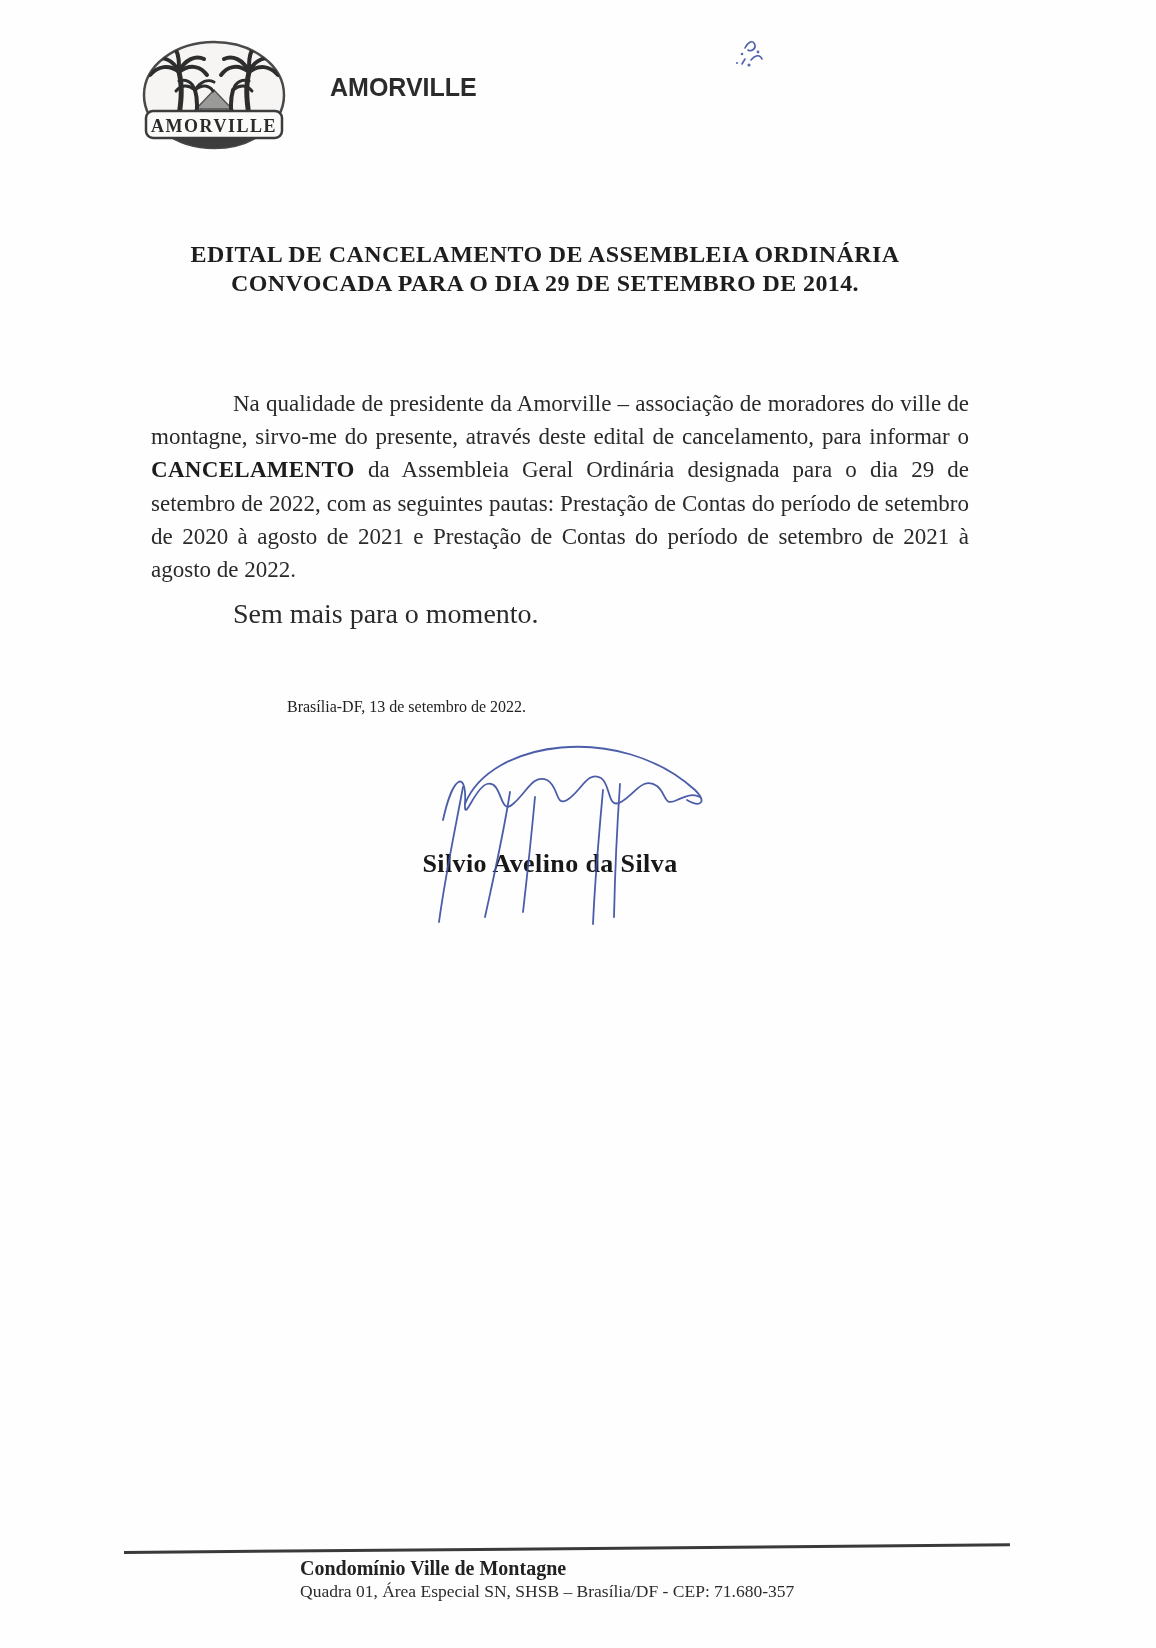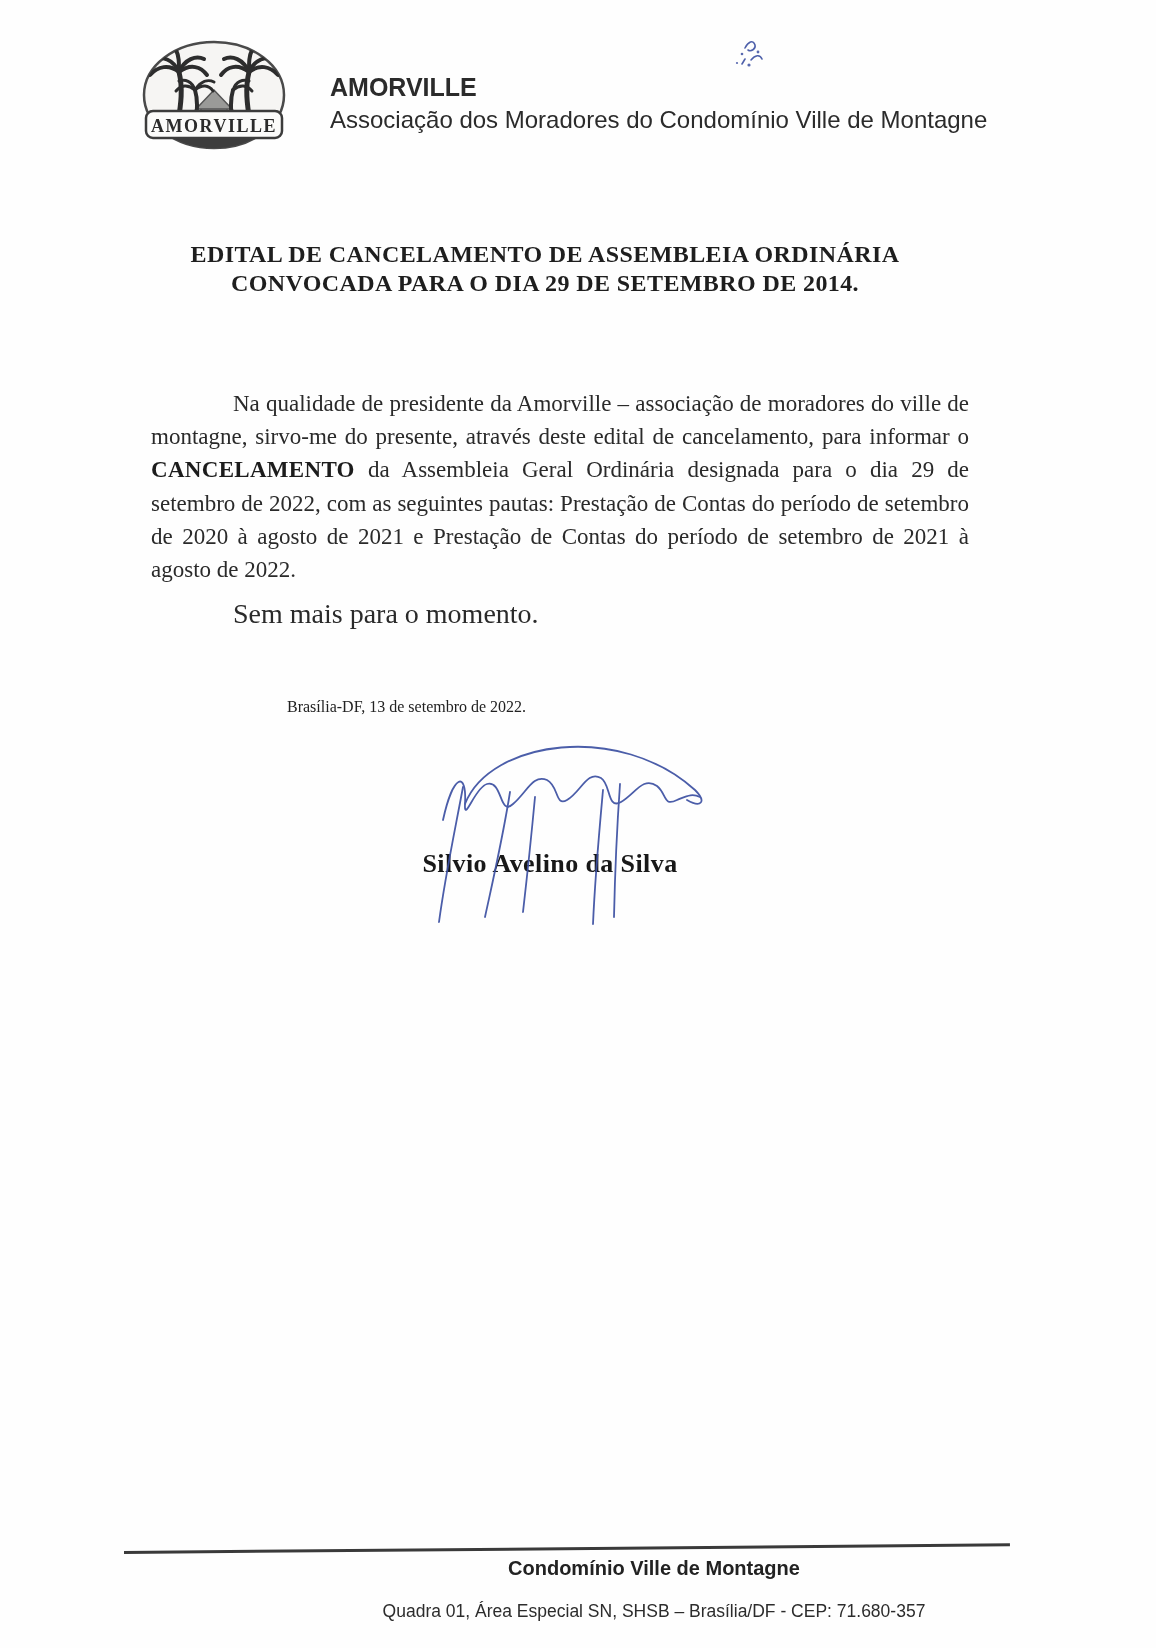--- a/index.html
+++ b/index.html
@@ -42,25 +42,25 @@
     position:absolute;left:85px;top:896px;width:930px;text-align:center;
     font-size:27px;font-weight:bold;color:#181818;z-index:2;letter-spacing:0.4px;
   }
   .sig-ink{position:absolute;left:415px;top:712px;width:310px;height:225px;z-index:3;}
   
   .footer-rule{
     position:absolute;left:124px;top:1551px;width:886px;height:2.5px;
     background:#3a3a3a;transform:rotate(-0.5deg);transform-origin:left center;
   }
   .footer-text{
-    position:absolute;left:300px;top:1556px;width:708px;text-align:center;
-    font-family:Liberation Sans, sans-serif;color:#222;
+    position:absolute;left:300px;top:1556px;width:708px;text-align:left;
+    font-family:Liberation Serif, serif;color:#222;
   }
   .footer-org{font-size:20px;font-weight:bold;line-height:24px;}
-  .footer-line{font-size:17.5px;line-height:22px;margin-top:20px;color:#2c2c2c;}
+  .footer-line{font-size:17.5px;line-height:22px;margin-top:0;color:#2c2c2c;}
 </style>
 </head>
 <body>
 
 <div class="page">
 
   <svg class="logo" viewBox="0 0 148 120" aria-hidden="true">
     <defs>
       <clipPath id="logoClip">
           <ellipse cx="74" cy="57" rx="70" ry="53"></ellipse>
@@ -114,21 +114,20 @@
         <path d="M12 86 l2 -7 M17 86 l1 -6 M22 86 l2 -7 M128 86 l-2 -7 M133 86 l-1 -6 M124 86 l-2 -6"></path>
       </g>
     </g>
 
     <rect x="6" y="73" width="136" height="27" rx="7" fill="#fbfbfa" stroke="#3c3c3c" stroke-width="2.5"></rect>
     <text x="74" y="94" text-anchor="middle" font-family="Liberation Serif, serif" font-size="18" font-weight="bold" letter-spacing="1.5" fill="#2b2b2b">AMORVILLE</text>
   </svg>
 
   <div class="org-block">
     <div class="org-name">AMORVILLE</div>
-    <div class="org-subtitle">Associação dos Moradores do Condomínio Ville de Montagne</div>
   </div>
 
   <svg class="ink-mark" viewBox="0 0 52 46" aria-hidden="true">
     <g stroke="#3c50a2" stroke-width="1.6" fill="none" stroke-linecap="round" opacity="0.9">
       <path d="M27 20 c 3 -6 8 -9 10 -3 c 1 4 -4 7 -7 5"></path>
       <path d="M33 32 c 4 -5 9 -6 11 -1"></path>
       <path d="M24 36 l 3 -5"></path>
     </g>
     <g fill="#3c50a2" opacity="0.85">
       <circle cx="24" cy="26" r="1.3"></circle>

